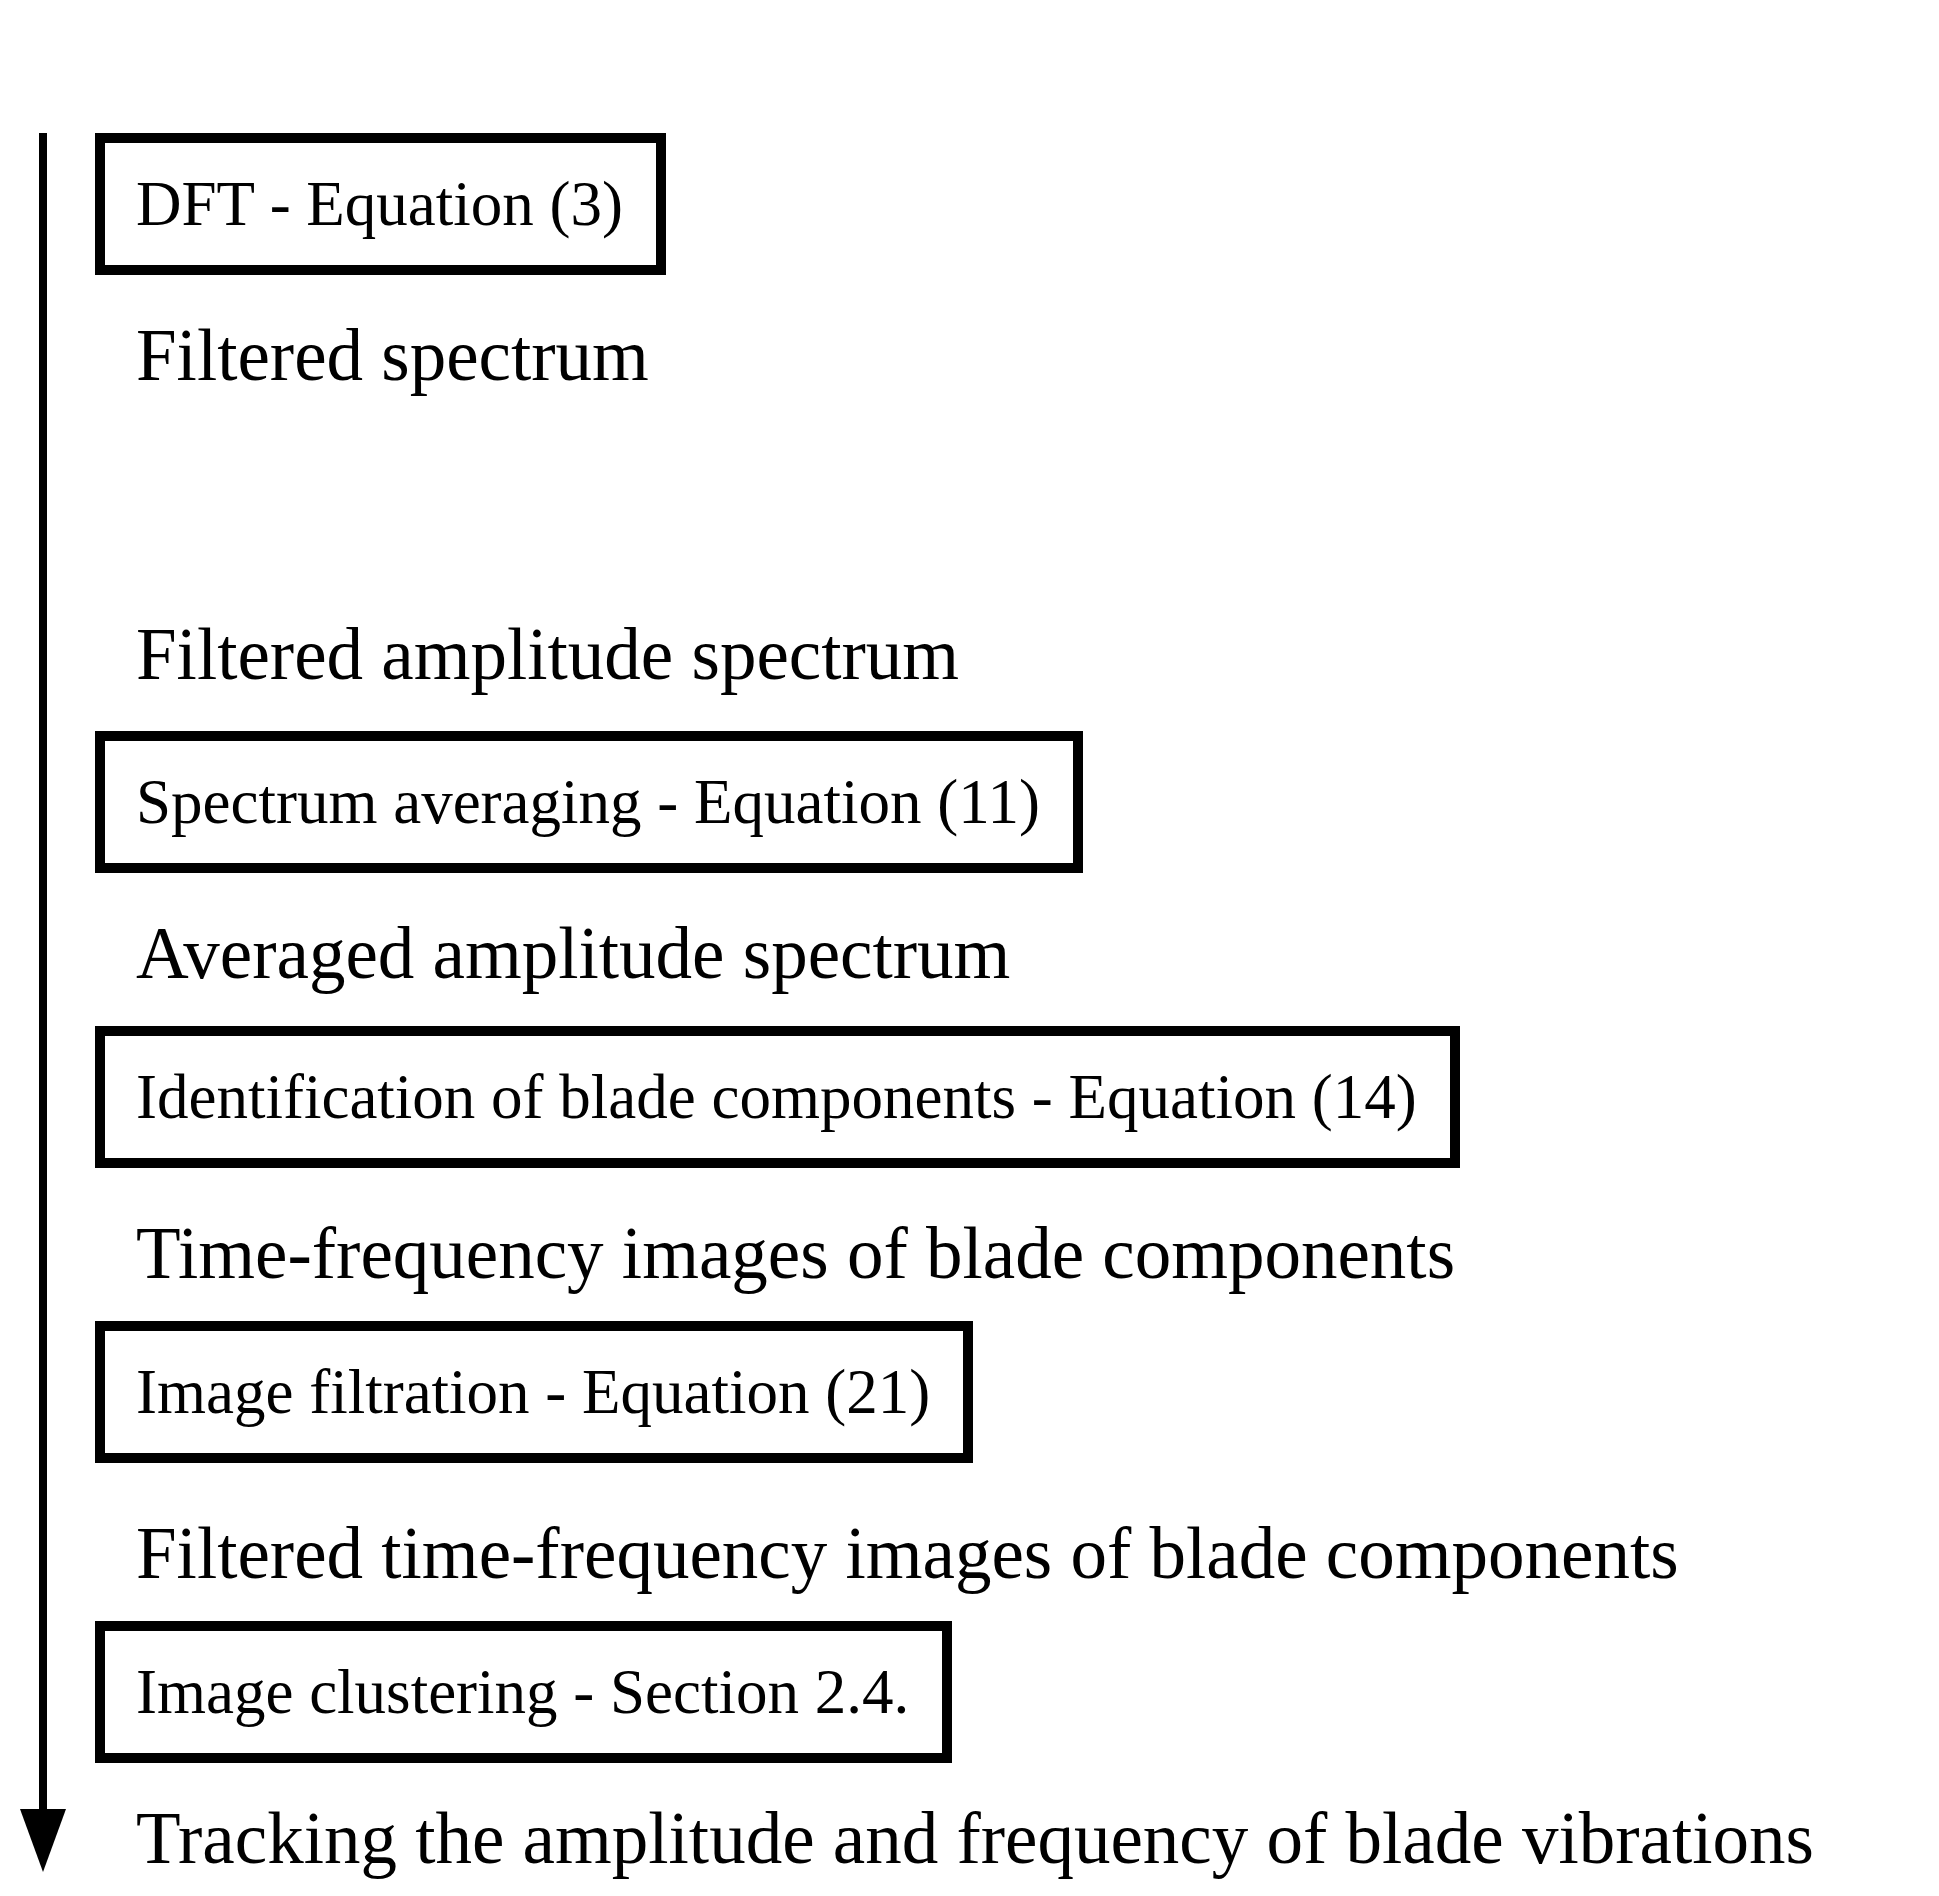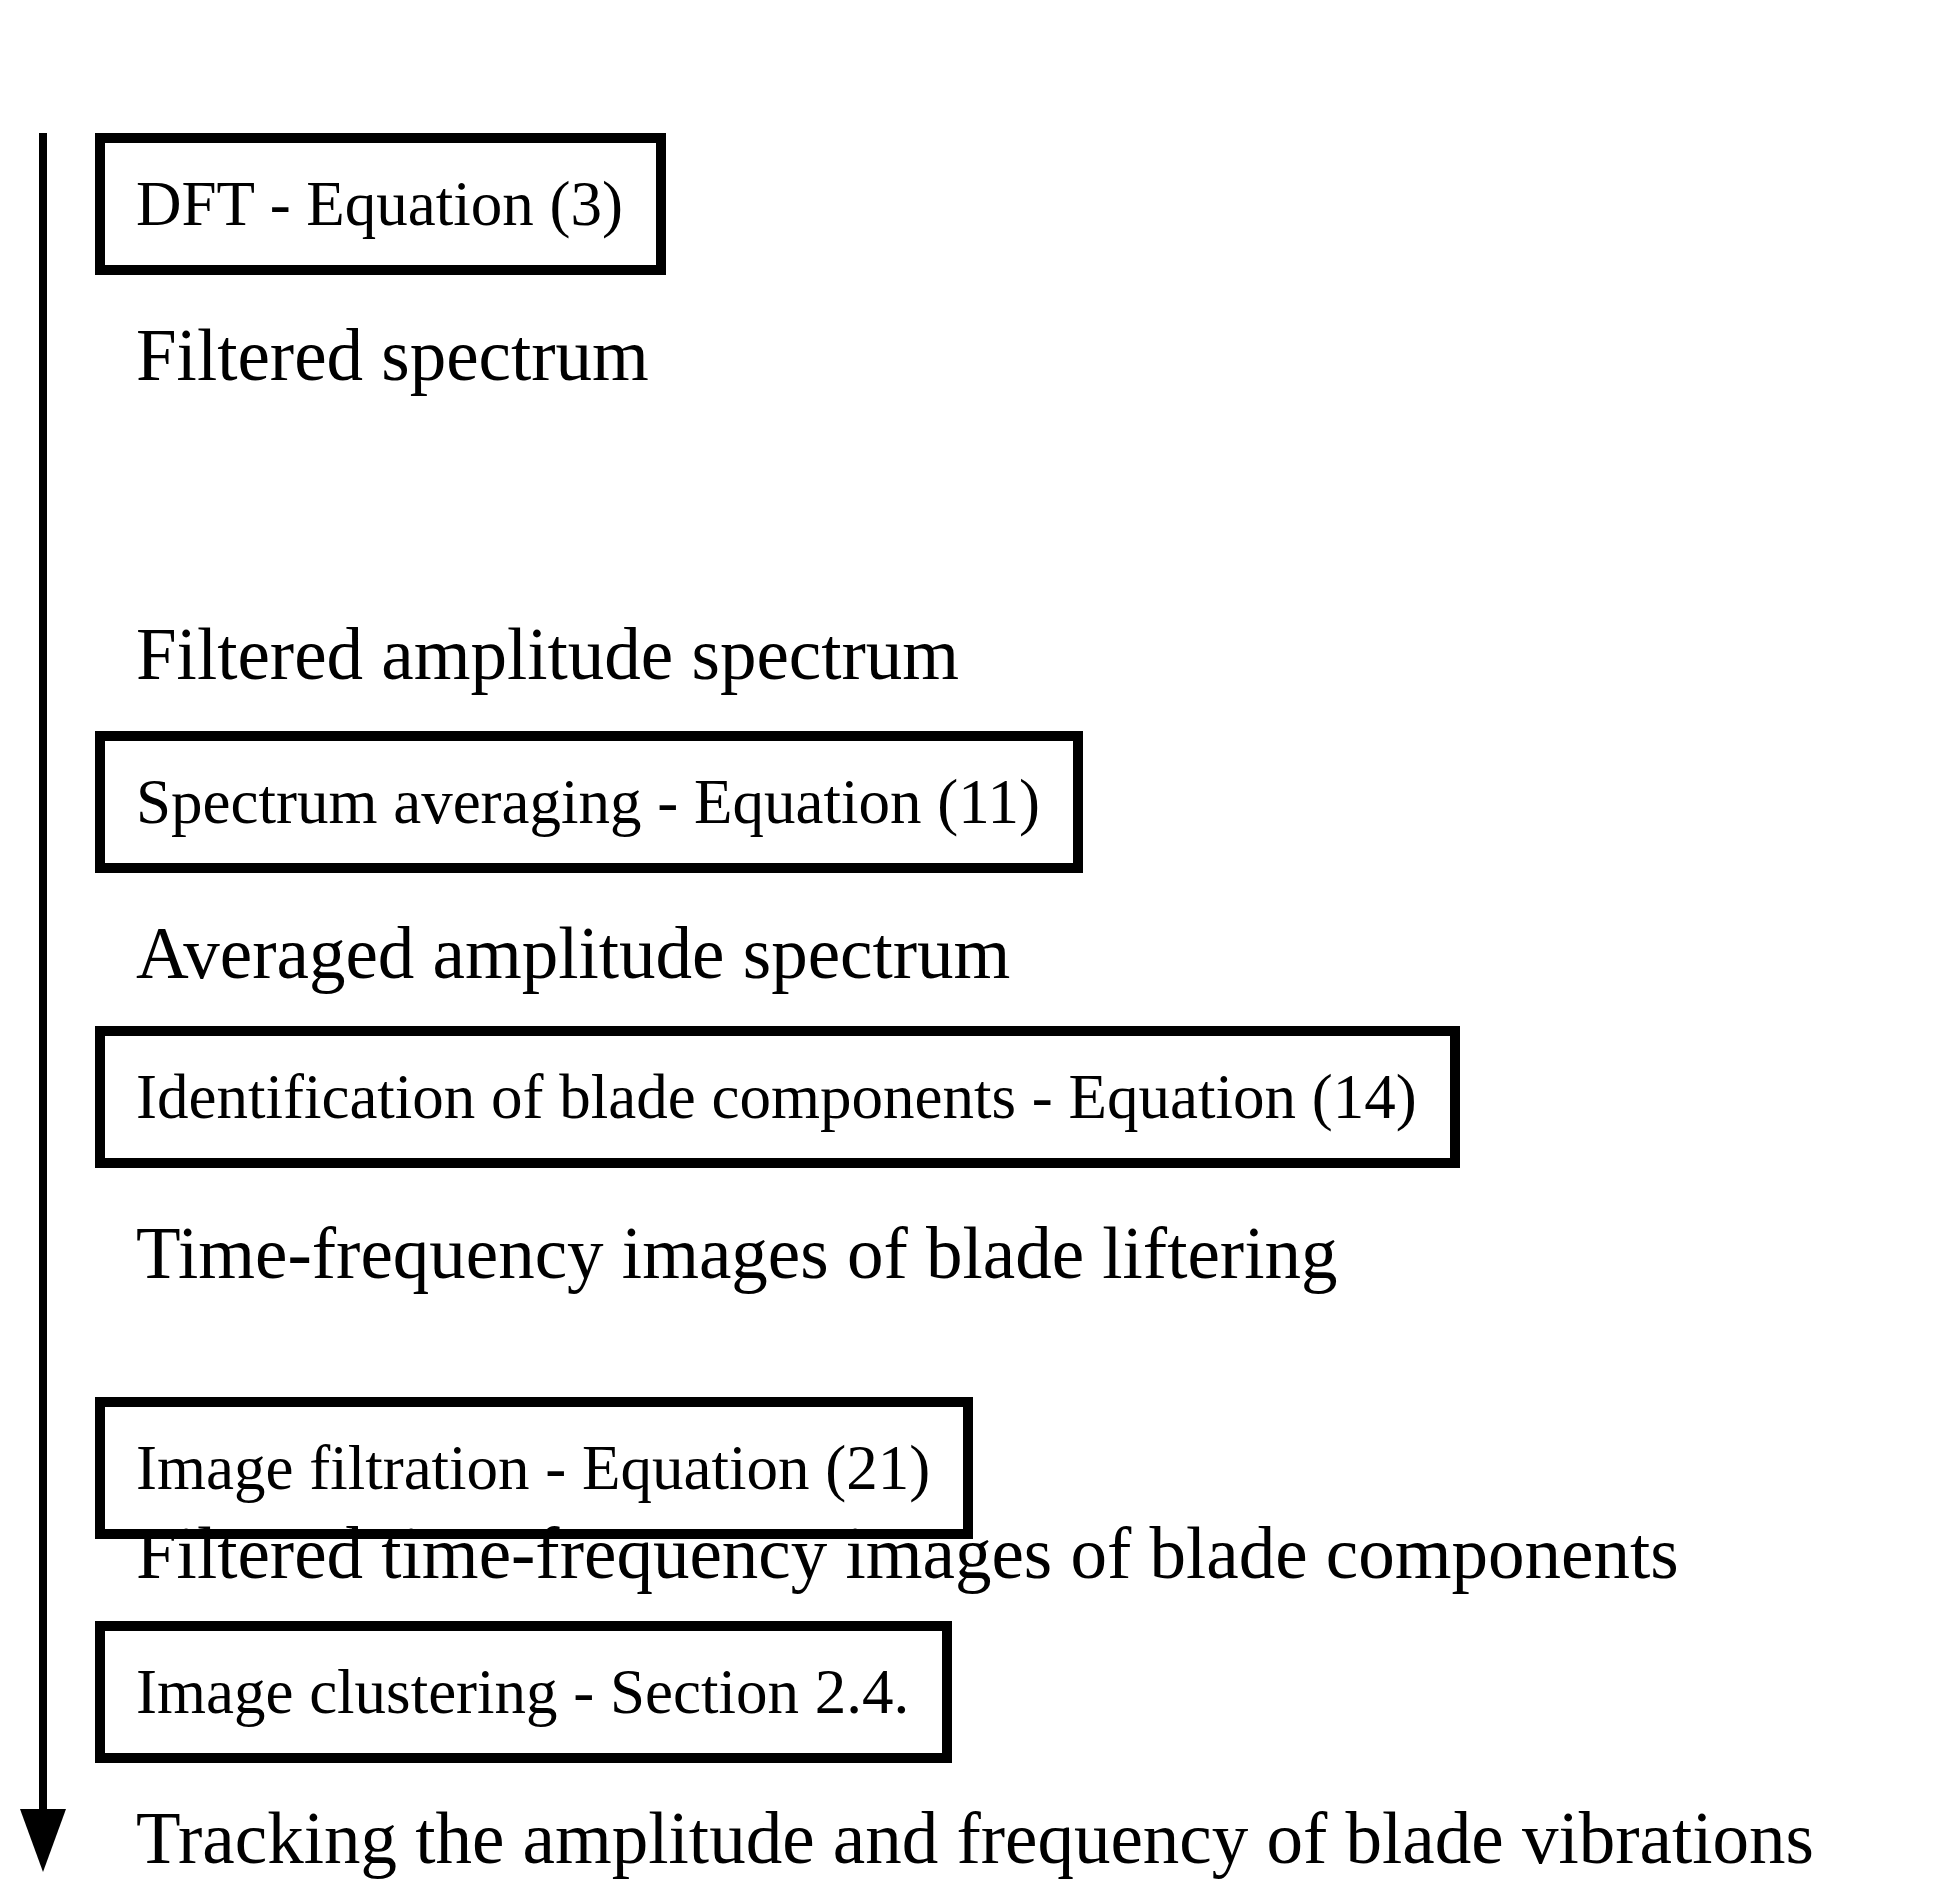--- a/index.html
+++ b/index.html
@@ -63,39 +63,39 @@
   
   #row-0  { top: 16px;   }
   #row-1  { top: 133px;  }
   #row-2  { top: 316px;  }
   #row-3  { top: 431px;  }
   #row-4  { top: 615px;  }
   #row-5  { top: 731px;  }
   #row-6  { top: 914px; }
   #row-7  { top: 1026px; }
   #row-8  { top: 1214px; }
-  #row-9  { top: 1397px; }
+  #row-9  { top: 1321px; }
   #row-10 { top: 1514px; }
   #row-11 { top: 1621px; }
   #row-12 { top: 1799px; }
 </style>
 </head>
 <body>
 
 <div id="diagram">
 
   <div class="arrow-line"></div>
   <div class="arrow-head"></div>
 
   <div id="row-1" class="flow-box">DFT - Equation (3)</div>
   <div id="row-2" class="flow-label">Filtered spectrum</div>
   <div id="row-4" class="flow-label">Filtered amplitude spectrum</div>
   <div id="row-5" class="flow-box">Spectrum averaging - Equation (11)</div>
   <div id="row-6" class="flow-label">Averaged amplitude spectrum</div>
   <div id="row-7" class="flow-box">Identification of blade components - Equation (14)</div>
-  <div id="row-8" class="flow-label">Time-frequency images of blade liftering</div>
+  <div id="row-8" class="flow-label">Time-frequency images of blade components</div>
   <div id="row-9" class="flow-box">Image filtration - Equation (21)</div>
   <div id="row-10" class="flow-label">Filtered time-frequency images of blade components</div>
   <div id="row-11" class="flow-box">Image clustering - Section 2.4.</div>
   <div id="row-12" class="flow-label">Tracking the amplitude and frequency of blade vibrations</div>
 
 </div>
 
 
 </body></html>

